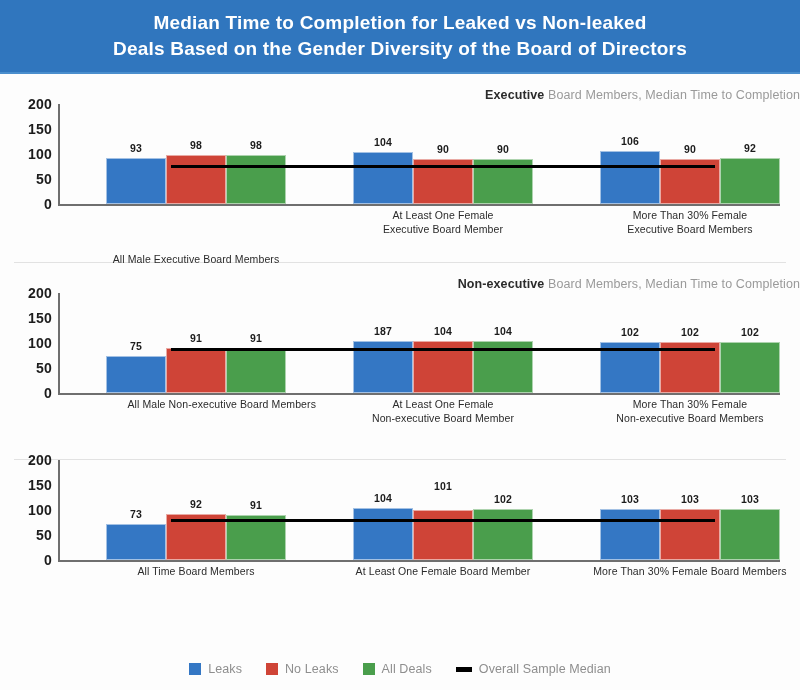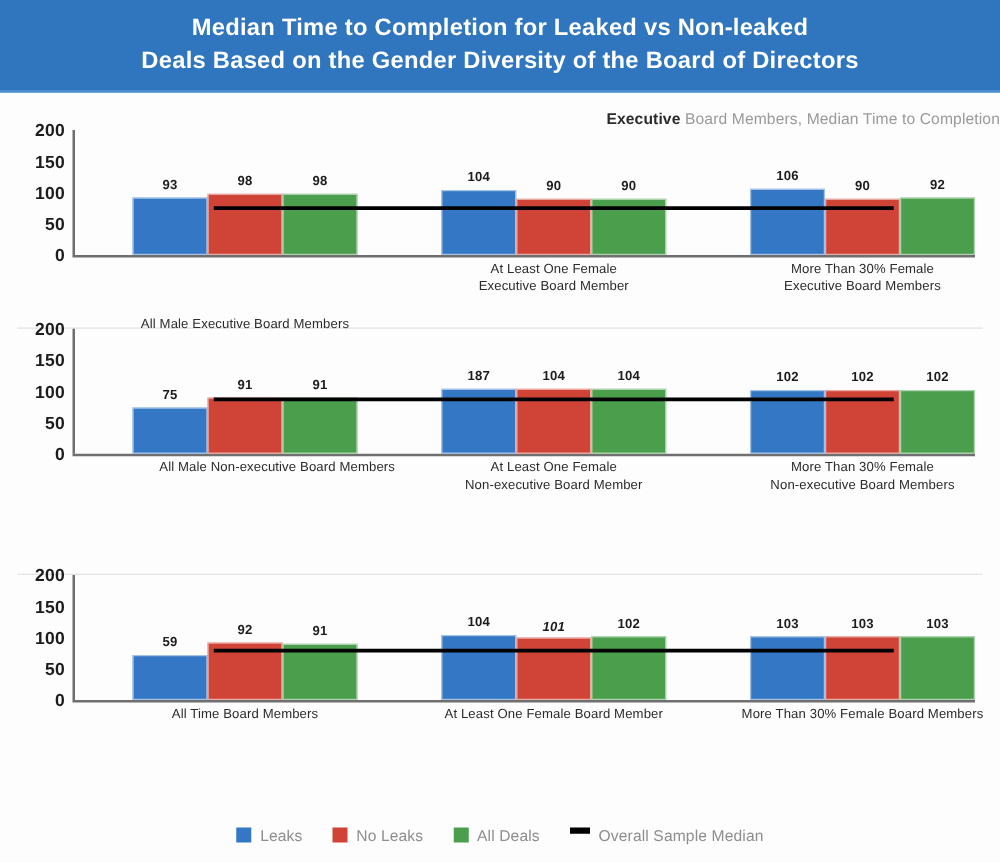--- a/index.html
+++ b/index.html
@@ -109,21 +109,21 @@
     white-space: pre-line;
     transform: translateX(-50%);
     letter-spacing: 0.1px;
   }
 
   
   .legend {
     position: absolute; left: 0; bottom: 14px; width: 800px;
     display: flex; align-items: center; justify-content: center; gap: 24px;
   }
-  .legend-item { display: flex; align-items: flex-start; gap: 7px; }
+  .legend-item { display: flex; align-items: center; gap: 7px; }
   .legend-swatch { width: 12px; height: 12px; display: inline-block; }
   .legend-swatch.line { width: 16px; height: 5px; background: #000; }
   .legend-label { font-size: 12.5px; color: #8e8e8e; letter-spacing: 0.1px; }
 </style>
 </head>
 <body>
 
 <div id="root">
 
   <div class="header">
@@ -173,20 +173,23 @@
 Executive Board Member</div>
           <div class="xlabel" style="left: 632px; width: 240px; margin-left: 0px;">More Than 30% Female
 Executive Board Members</div>
         </div>
     </div>
   </div>
 
   <div class="divider"></div>
 
   <div class="panel p2">
+    <div class="subtitle">
+      <b>Non-executive</b><span> Board Members, Median Time to Completion</span>
+    </div>
     <div class="plot">
       <div class="yaxis-labels">
           <div class="ytick" style="top: 100px;">0</div>
           <div class="ytick" style="top: 75px;">50</div>
           <div class="ytick" style="top: 50px;">100</div>
           <div class="ytick" style="top: 25px;">150</div>
           <div class="ytick" style="top: 0px;">200</div>
         </div>
       <div class="axis-vline"></div>
       <div class="axis-baseline"></div>
@@ -231,29 +234,29 @@
           <div class="ytick" style="top: 75px;">50</div>
           <div class="ytick" style="top: 50px;">100</div>
           <div class="ytick" style="top: 25px;">150</div>
           <div class="ytick" style="top: 0px;">200</div>
         </div>
       <div class="axis-vline"></div>
       <div class="axis-baseline"></div>
       <div class="axis-endtick"></div>
       <div class="bars">
           <div class="bar leaks" style="left: 48px; width: 60px; height: 36.5px;"></div>
-          <div class="bar-value" style="left: 48px; width: 60px; top: 59.5px;">59</div>
+          <div class="bar-value" style="left: 48px; width: 60px; top: 59.5px;">73</div>
           <div class="bar noleaks" style="left: 108px; width: 60px; height: 46px;"></div>
           <div class="bar-value" style="left: 108px; width: 60px; top: 50px;">92</div>
           <div class="bar all" style="left: 168px; width: 60px; height: 45.5px;"></div>
           <div class="bar-value" style="left: 168px; width: 60px; top: 50.5px;">91</div>
           <div class="bar leaks" style="left: 295px; width: 60px; height: 52px;"></div>
           <div class="bar-value" style="left: 295px; width: 60px; top: 44px;">104</div>
           <div class="bar noleaks" style="left: 355px; width: 60px; height: 50.5px;"></div>
-          <div class="bar-value" style="left: 355px; width: 60px; top: 48px; font-style: italic;">101</div>
+          <div class="bar-value" style="left: 355px; width: 60px; top: 32px;">101</div>
           <div class="bar all" style="left: 415px; width: 60px; height: 51px;"></div>
           <div class="bar-value" style="left: 415px; width: 60px; top: 45px;">102</div>
           <div class="bar leaks" style="left: 542px; width: 60px; height: 51.5px;"></div>
           <div class="bar-value" style="left: 542px; width: 60px; top: 44.5px;">103</div>
           <div class="bar noleaks" style="left: 602px; width: 60px; height: 51.5px;"></div>
           <div class="bar-value" style="left: 602px; width: 60px; top: 44.5px;">103</div>
           <div class="bar all" style="left: 662px; width: 60px; height: 51.5px;"></div>
           <div class="bar-value" style="left: 662px; width: 60px; top: 44.5px;">103</div>
           <div class="median-line" style="left: 113px; width: 544px; top: 59px;"></div>
         </div>

